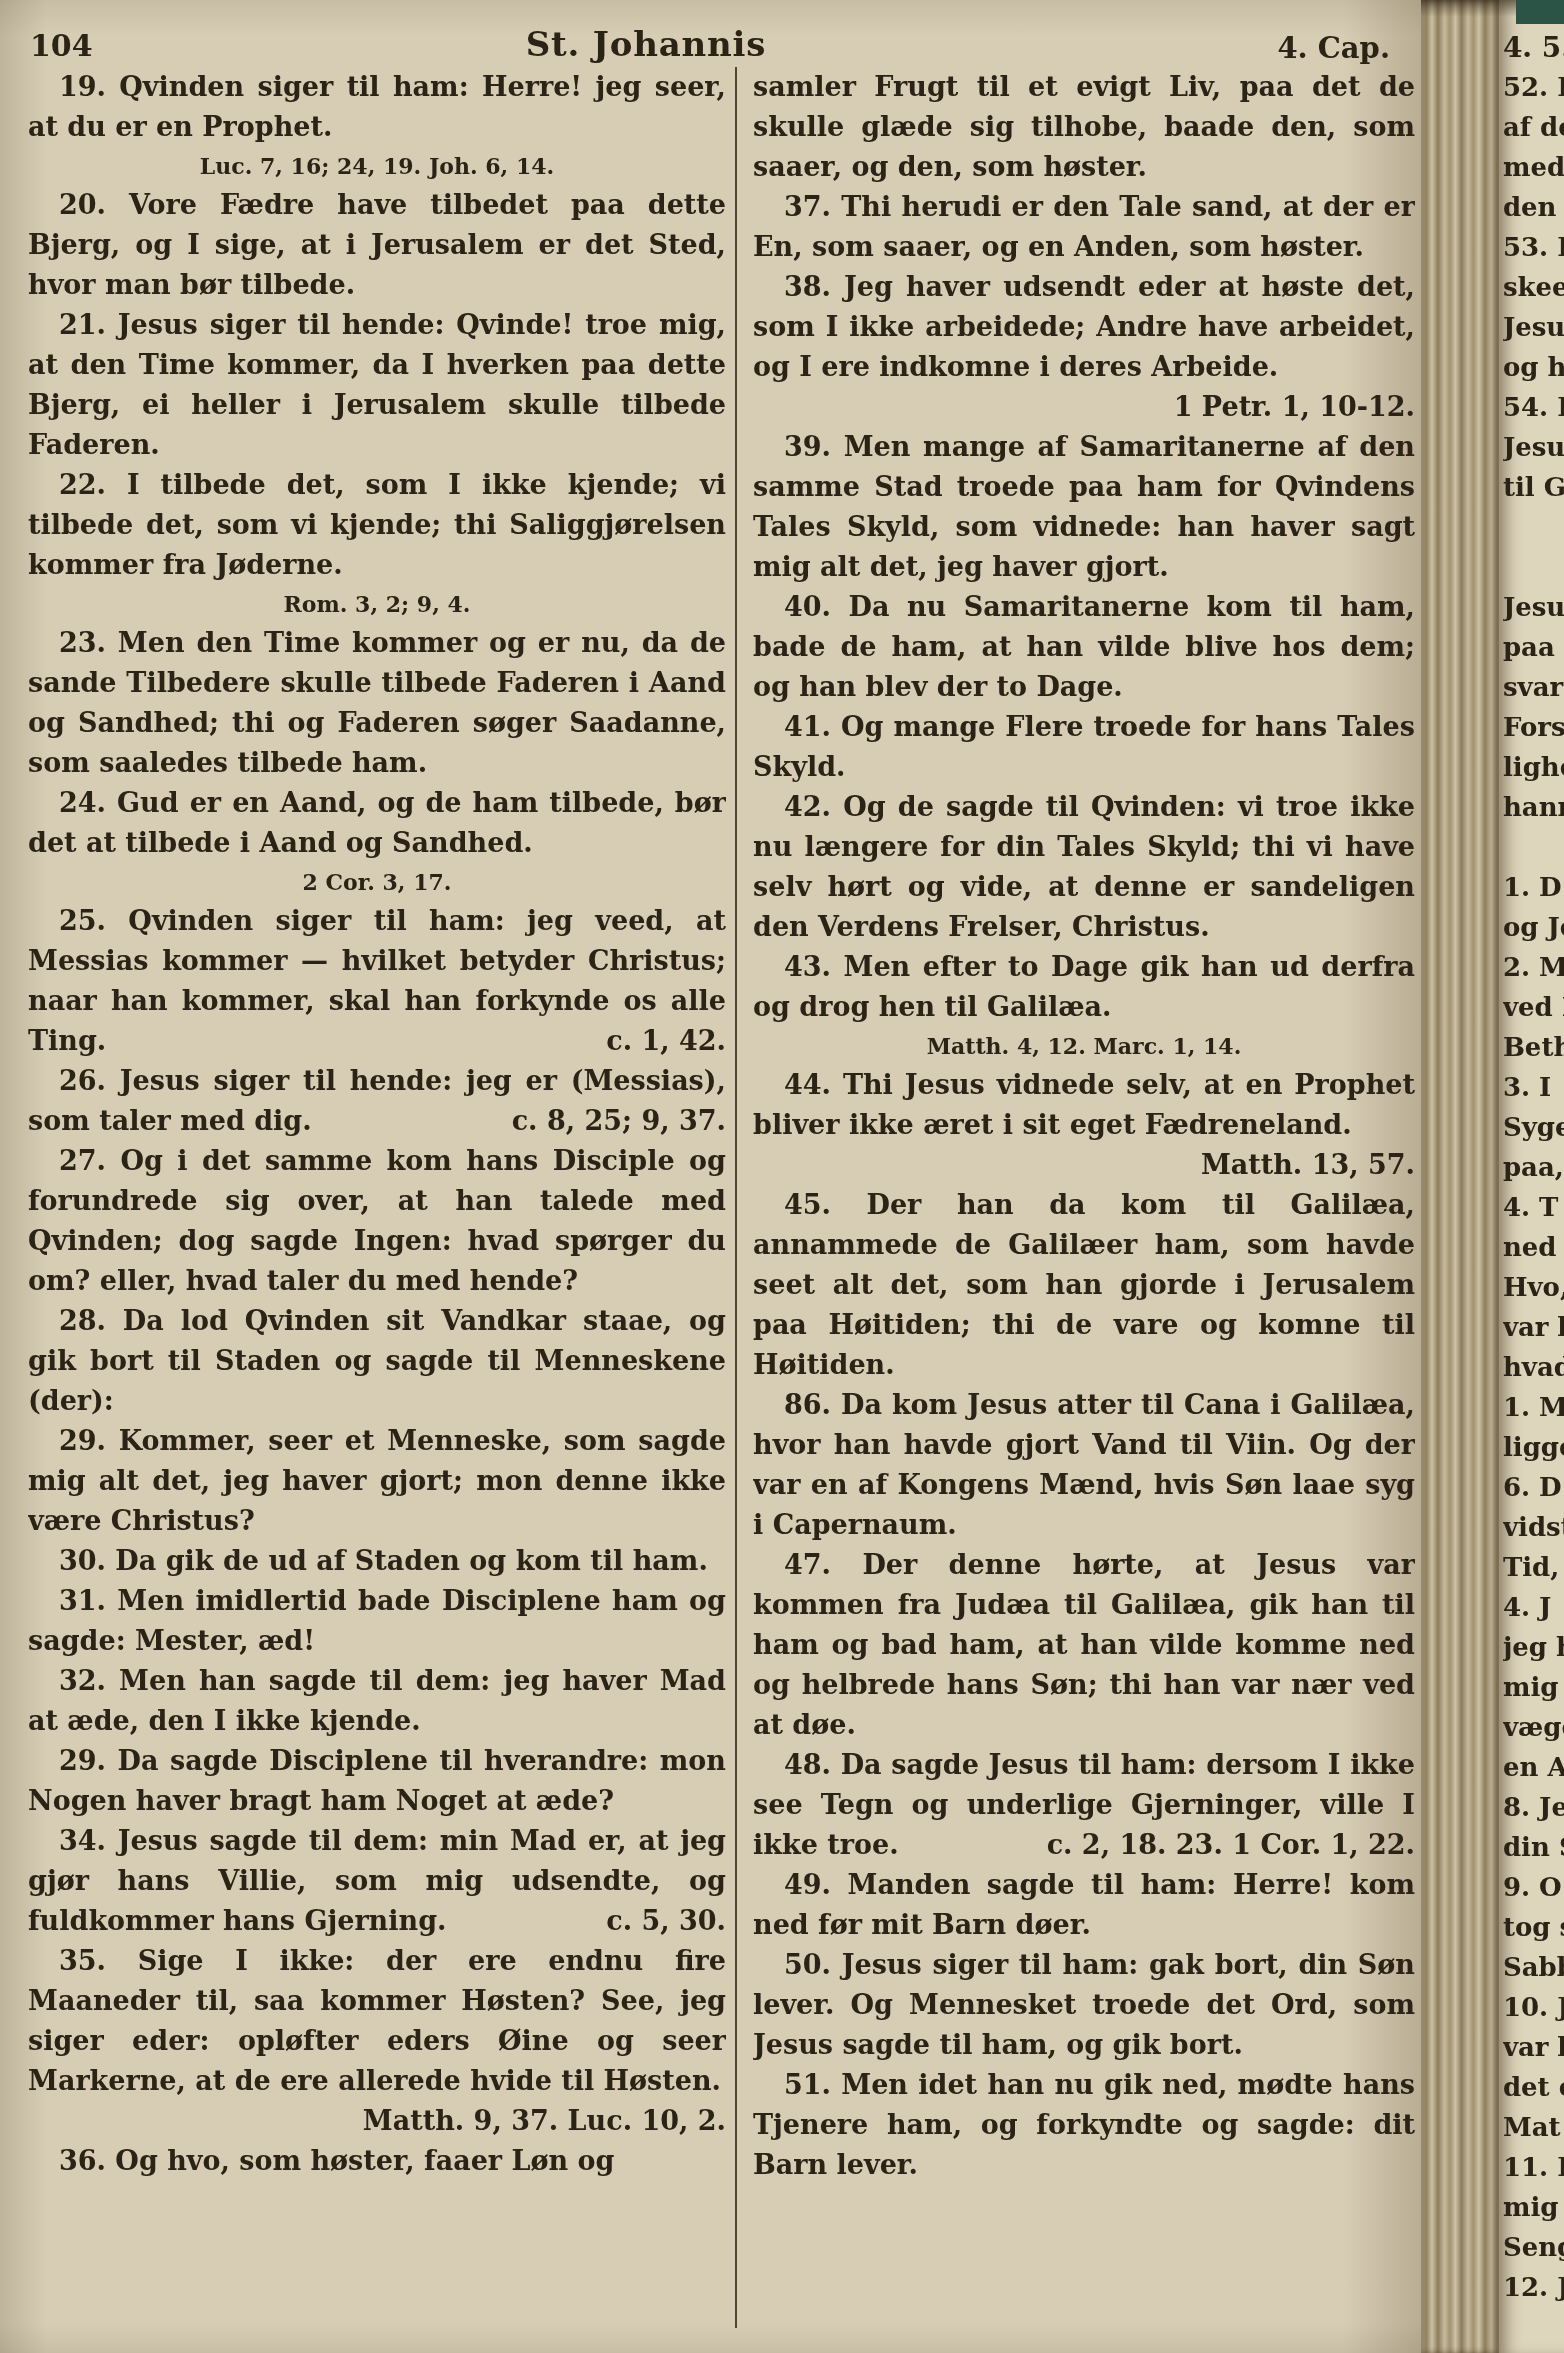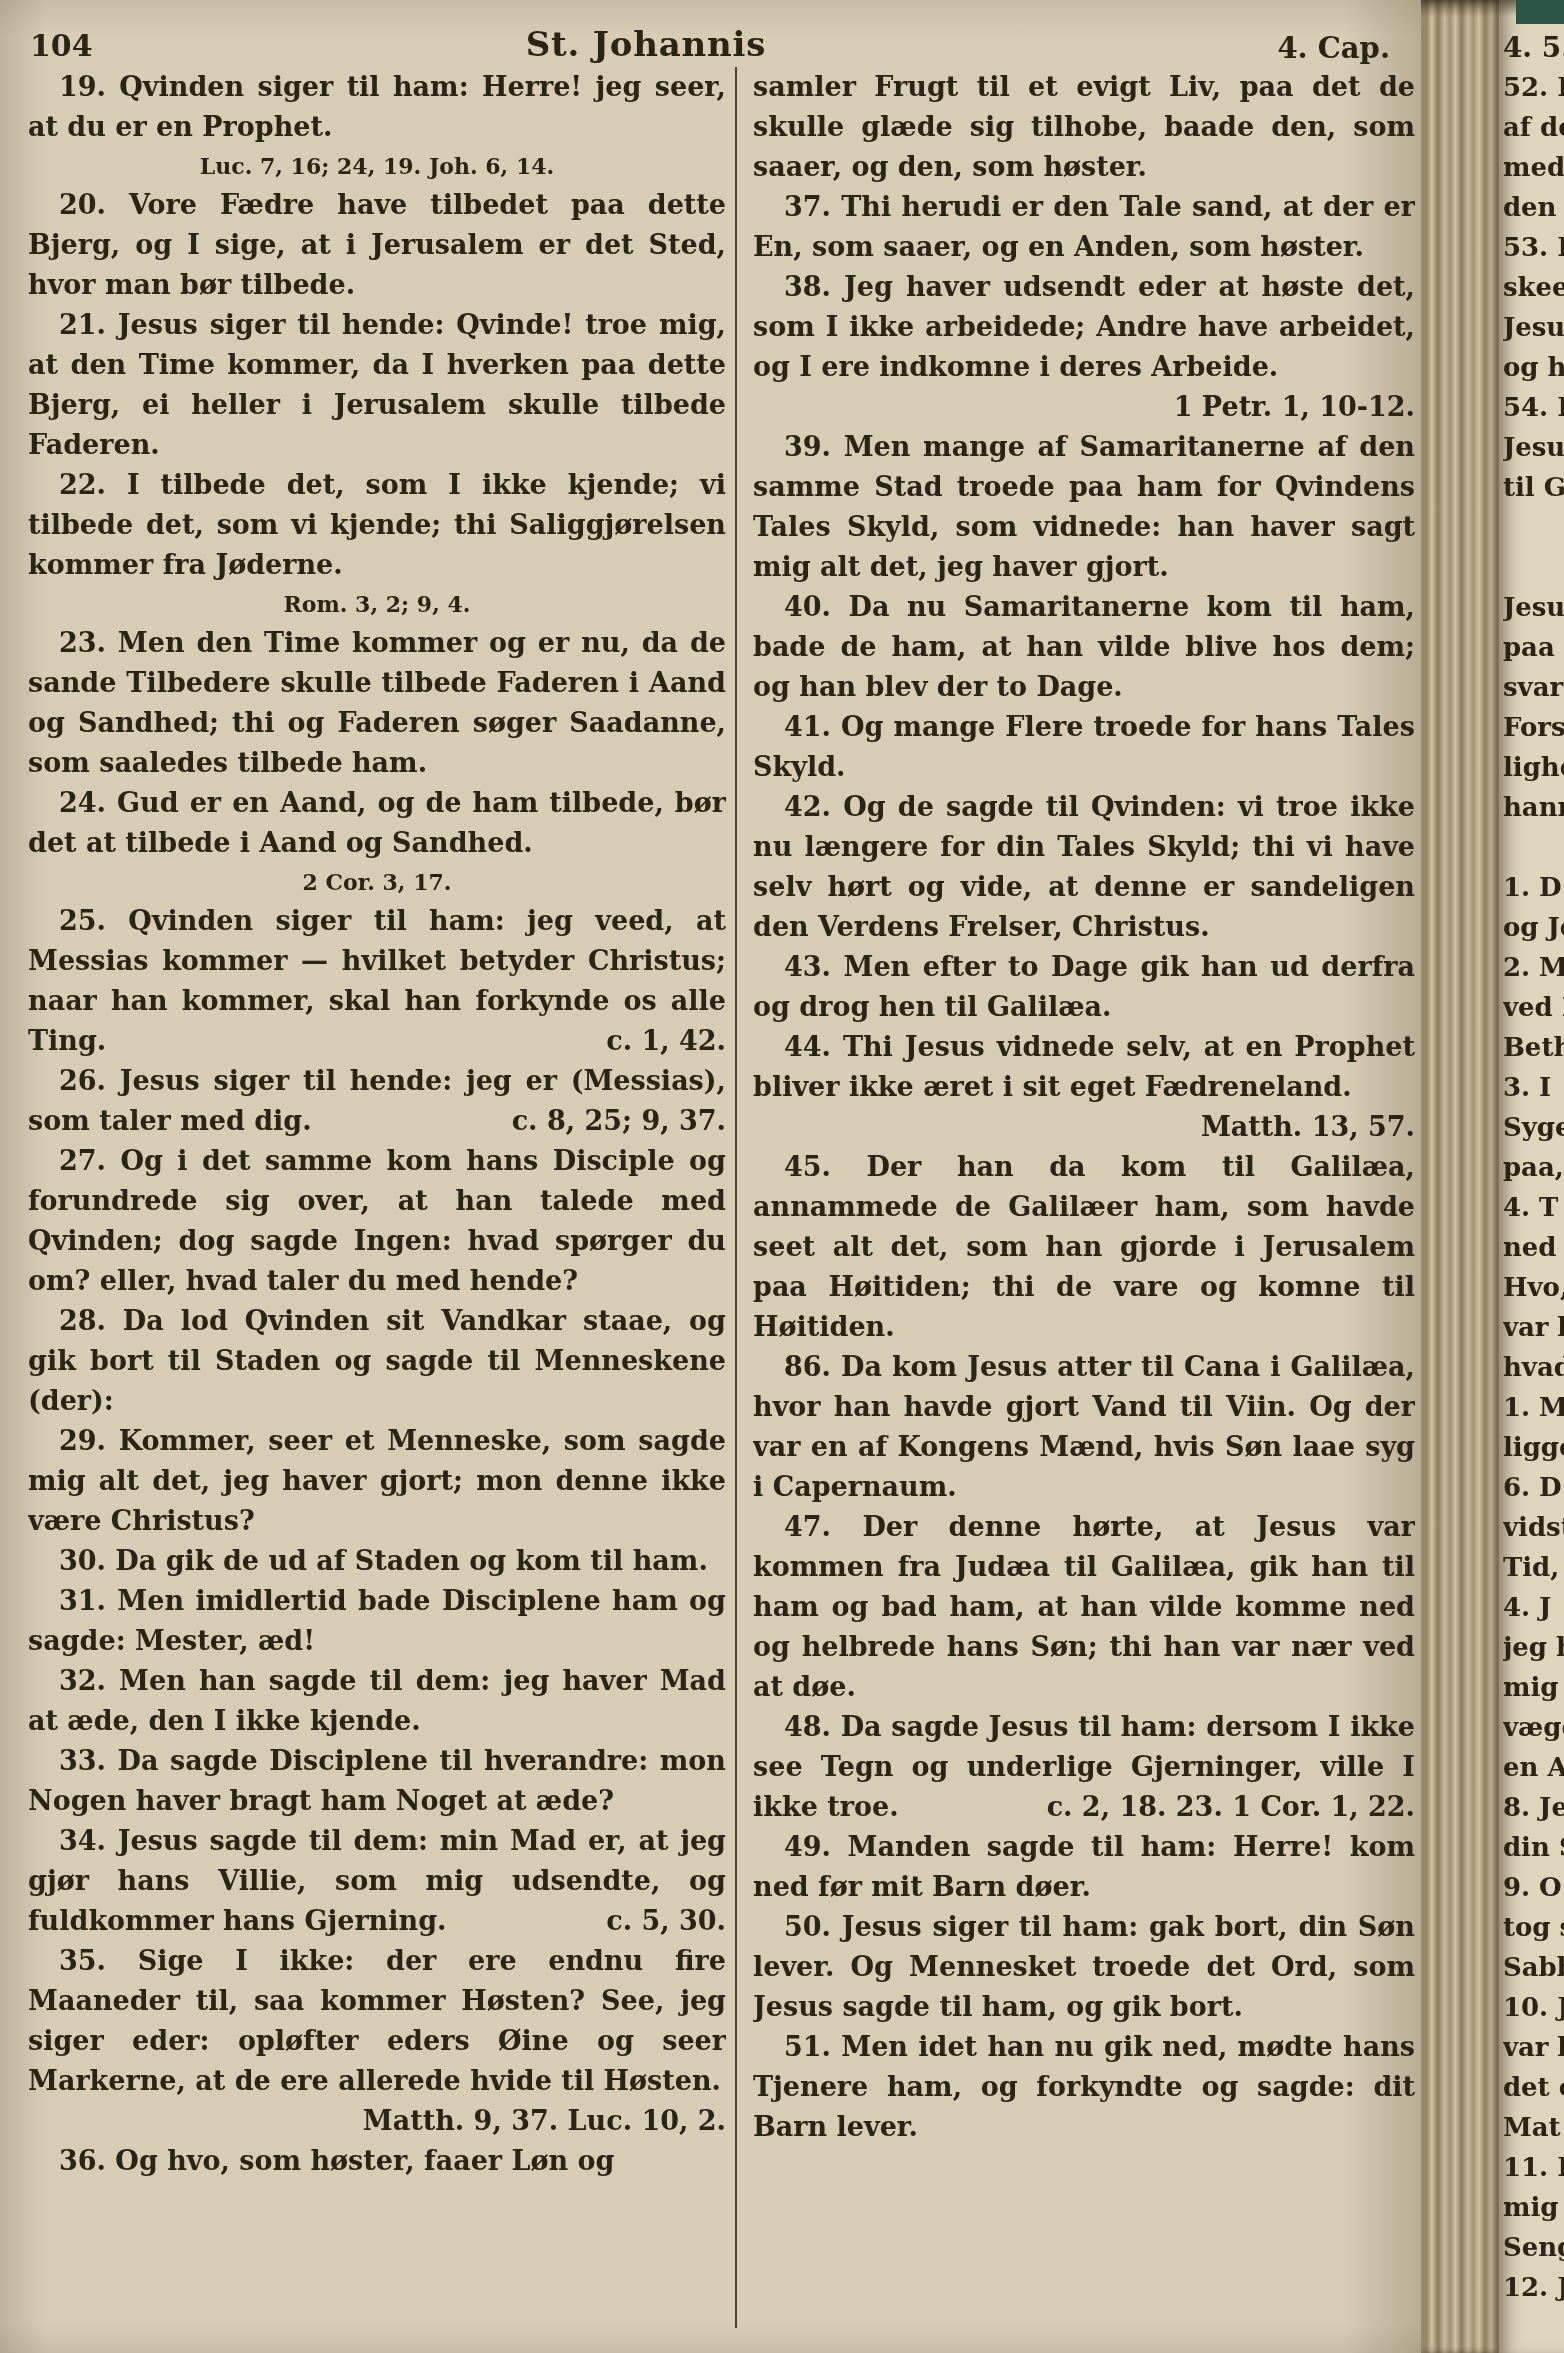--- a/index.html
+++ b/index.html
@@ -84,34 +84,35 @@
       <p class="verse"><span>24. Gud er en Aand, og de ham tilbede, bør det at tilbede i Aand og Sandhed.</span></p>
       <p class="ref-line"><span>2 Cor. 3, 17.</span></p>
       <p class="verse"><span>25. Qvinden siger til ham: jeg veed, at Messias kommer — hvilket betyder Christus; naar han kommer, skal han forkynde os alle Ting.</span><span class="v-ref">c. 1, 42.</span></p>
       <p class="verse"><span>26. Jesus siger til hende: jeg er (Messias), som taler med dig.</span><span class="v-ref">c. 8, 25; 9, 37.</span></p>
       <p class="verse"><span>27. Og i det samme kom hans Disciple og forundrede sig over, at han talede med Qvinden; dog sagde Ingen: hvad spørger du om? eller, hvad taler du med hende?</span></p>
       <p class="verse"><span>28. Da lod Qvinden sit Vandkar staae, og gik bort til Staden og sagde til Menneskene (der):</span></p>
       <p class="verse"><span>29. Kommer, seer et Menneske, som sagde mig alt det, jeg haver gjort; mon denne ikke være Christus?</span></p>
       <p class="verse"><span>30. Da gik de ud af Staden og kom til ham.</span></p>
       <p class="verse"><span>31. Men imidlertid bade Disciplene ham og sagde: Mester, æd!</span></p>
       <p class="verse"><span>32. Men han sagde til dem: jeg haver Mad at æde, den I ikke kjende.</span></p>
-      <p class="verse"><span>33. Da sagde Disciplene til hverandre: mon Nogen haver bragt ham Noget at æde?</span></p>
+      <p class="verse"><span>29. Da sagde Disciplene til hverandre: mon Nogen haver bragt ham Noget at æde?</span></p>
       <p class="verse"><span>34. Jesus sagde til dem: min Mad er, at jeg gjør hans Villie, som mig udsendte, og fuldkommer hans Gjerning.</span><span class="v-ref">c. 5, 30.</span></p>
       <p class="verse"><span>35. Sige I ikke: der ere endnu fire Maaneder til, saa kommer Høsten? See, jeg siger eder: opløfter eders Øine og seer Markerne, at de ere allerede hvide til Høsten.</span><span class="v-ref">Matth. 9, 37. Luc. 10, 2.</span></p>
       <p class="verse"><span>36. Og hvo, som høster, faaer Løn og</span></p>
     </div>
   <div class="column-right" id="right-col">
       <p class="verse cont"><span>samler Frugt til et evigt Liv, paa det de skulle glæde sig tilhobe, baade den, som saaer, og den, som høster.</span></p>
       <p class="verse"><span>37. Thi herudi er den Tale sand, at der er En, som saaer, og en Anden, som høster.</span></p>
       <p class="verse"><span>38. Jeg haver udsendt eder at høste det, som I ikke arbeidede; Andre have arbeidet, og I ere indkomne i deres Arbeide.</span><span class="v-ref">1 Petr. 1, 10-12.</span></p>
       <p class="verse"><span>39. Men mange af Samaritanerne af den samme Stad troede paa ham for Qvindens Tales Skyld, som vidnede: han haver sagt mig alt det, jeg haver gjort.</span></p>
       <p class="verse"><span>40. Da nu Samaritanerne kom til ham, bade de ham, at han vilde blive hos dem; og han blev der to Dage.</span></p>
       <p class="verse"><span>41. Og mange Flere troede for hans Tales Skyld.</span></p>
       <p class="verse"><span>42. Og de sagde til Qvinden: vi troe ikke nu længere for din Tales Skyld; thi vi have selv hørt og vide, at denne er sandeligen den Verdens Frelser, Christus.</span></p>
       <p class="verse"><span>43. Men efter to Dage gik han ud derfra og drog hen til Galilæa.</span></p>
+      <p class="ref-line"><span>Matth. 4, 12. Marc. 1, 14.</span></p>
       <p class="verse"><span>44. Thi Jesus vidnede selv, at en Prophet bliver ikke æret i sit eget Fædreneland.</span><span class="v-ref">Matth. 13, 57.</span></p>
       <p class="verse"><span>45. Der han da kom til Galilæa, annammede de Galilæer ham, som havde seet alt det, som han gjorde i Jerusalem paa Høitiden; thi de vare og komne til Høitiden.</span></p>
       <p class="verse"><span>86. Da kom Jesus atter til Cana i Galilæa, hvor han havde gjort Vand til Viin. Og der var en af Kongens Mænd, hvis Søn laae syg i Capernaum.</span></p>
       <p class="verse"><span>47. Der denne hørte, at Jesus var kommen fra Judæa til Galilæa, gik han til ham og bad ham, at han vilde komme ned og helbrede hans Søn; thi han var nær ved at døe.</span></p>
       <p class="verse"><span>48. Da sagde Jesus til ham: dersom I ikke see Tegn og underlige Gjerninger, ville I ikke troe.</span><span class="v-ref">c. 2, 18. 23. 1 Cor. 1, 22.</span></p>
       <p class="verse"><span>49. Manden sagde til ham: Herre! kom ned før mit Barn døer.</span></p>
       <p class="verse"><span>50. Jesus siger til ham: gak bort, din Søn lever. Og Mennesket troede det Ord, som Jesus sagde til ham, og gik bort.</span></p>
       <p class="verse"><span>51. Men idet han nu gik ned, mødte hans Tjenere ham, og forkyndte og sagde: dit Barn lever.</span></p>
     </div>
 </div>

